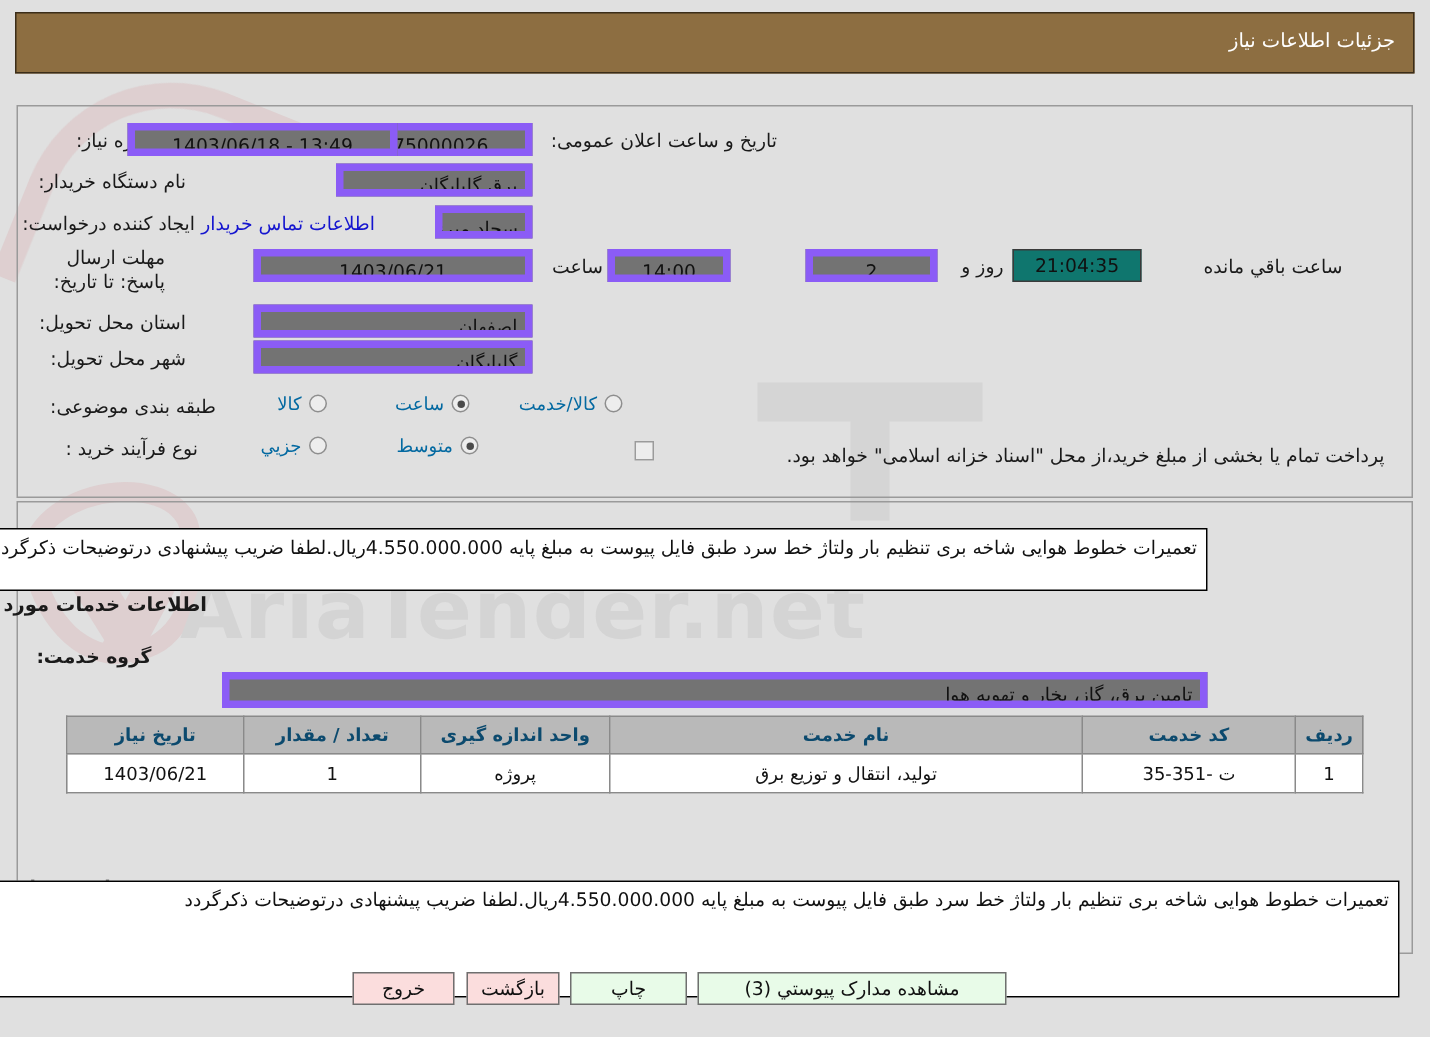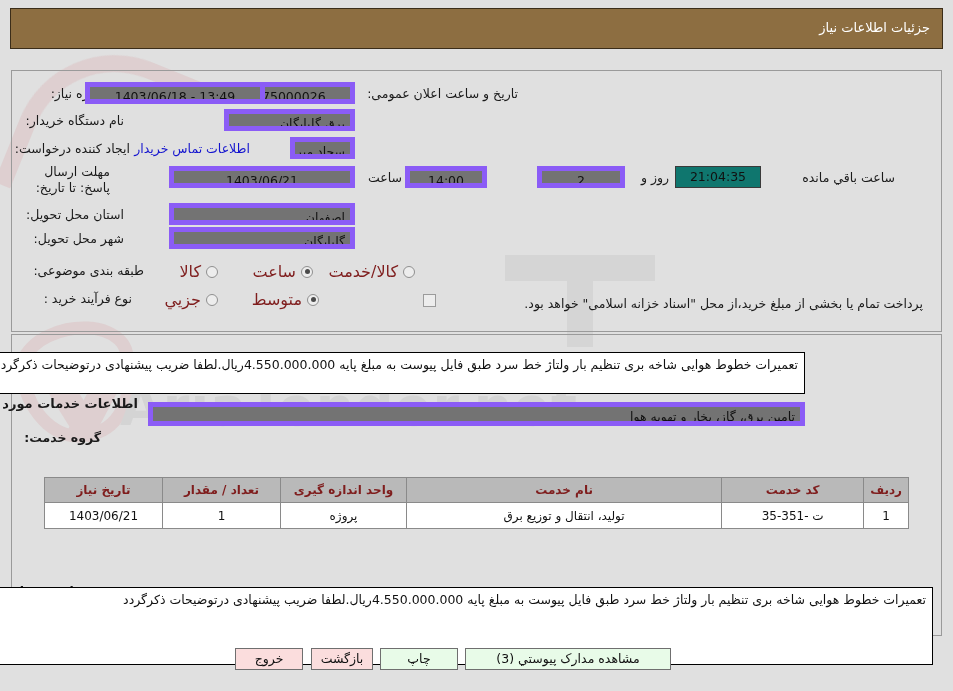--- a/index.html
+++ b/index.html
@@ -146,21 +146,21 @@
     flex: 0 0 auto;
   }
   .radio.on:after {
     content: "";
     position: absolute;
     left: 2.5px; top: 2.5px;
     width: 5px; height: 5px;
     border-radius: 50%;
     background: #4a4a4a;
   }
-  .radio-label { font-size: 16px; color: #7f1d1d; white-space: nowrap; }
+  .radio-label { font-size: 12px; color: #0369a1; white-space: nowrap; }
 
   .checkbox {
     width: 13px; height: 13px;
     border: 1px solid #9b9b9b;
     background: #ededed;
     display: inline-block;
   }
 
   
   .ta {
@@ -177,21 +177,21 @@
 
   
   table.items {
     position: absolute;
     border-collapse: collapse;
     font-size: 12px;
     z-index: 4;
   }
   table.items th {
     background: #b9b9b9;
-    color: #7f1d1d;
+    color: #0c4a6e;
     font-weight: bold;
     border: 1px solid #8a8a8a;
     height: 25px;
     padding: 0 6px;
     white-space: nowrap;
   }
   table.items td {
     background: #ffffff;
     color: #111111;
     border: 1px solid #8a8a8a;
@@ -300,21 +300,21 @@
 
   <div class="abs lbl lbl-b" style="right:858px; top:363px; width:84px;">شرح كلي نياز:</div>
   <div class="abs ta" style="right:148px; top:352px; left:145px; height:42px;">
     <span>تعمیرات خطوط هوایی شاخه بری تنظیم بار ولتاژ خط سرد  طبق فایل پیوست به مبلغ پایه 4.550.000.000ریال.لطفا ضریب پیشنهادی درتوضیحات ذکرگردد</span>
     
   </div>
 
   <div class="abs lbl lbl-b" style="right:815px; top:396px; width:128px; font-size:13px;">اطلاعات خدمات مورد نیاز</div>
 
   <div class="abs lbl lbl-b" style="right:852px; top:430px; width:90px;">گروه خدمت:</div>
-  <div class="abs inp" style="right:148px; top:402px; left:148px; height:24px; font-size:12.5px;">تامین برق، گاز، بخار و تهویه هوا</div>
+  <div class="abs inp" style="right:148px; top:448px; left:148px; height:24px; font-size:12.5px;">تامین برق، گاز، بخار و تهویه هوا</div>
 
   <table class="items" style="right:44px; top:477px; width:865px;">
     <thead>
       <tr>
         <th style="width:34px;">ردیف</th>
         <th style="width:142px;">کد خدمت</th>
         <th>نام خدمت</th>
         <th style="width:126px;">واحد اندازه گیری</th>
         <th style="width:118px;">تعداد / مقدار</th>
         <th style="width:118px;">تاریخ نیاز</th>

